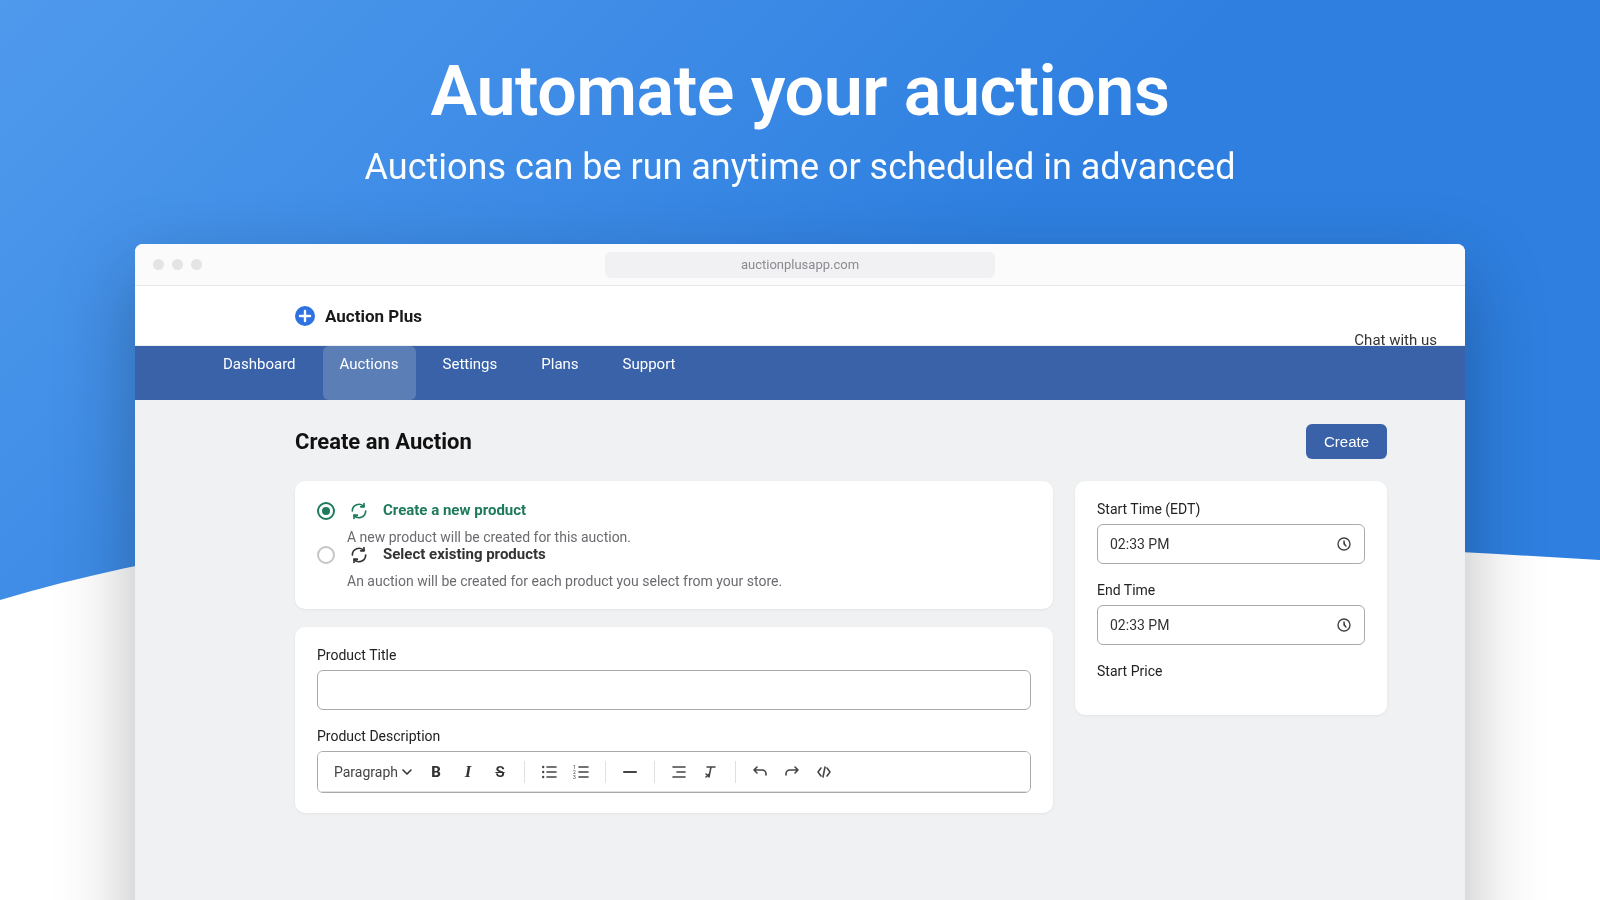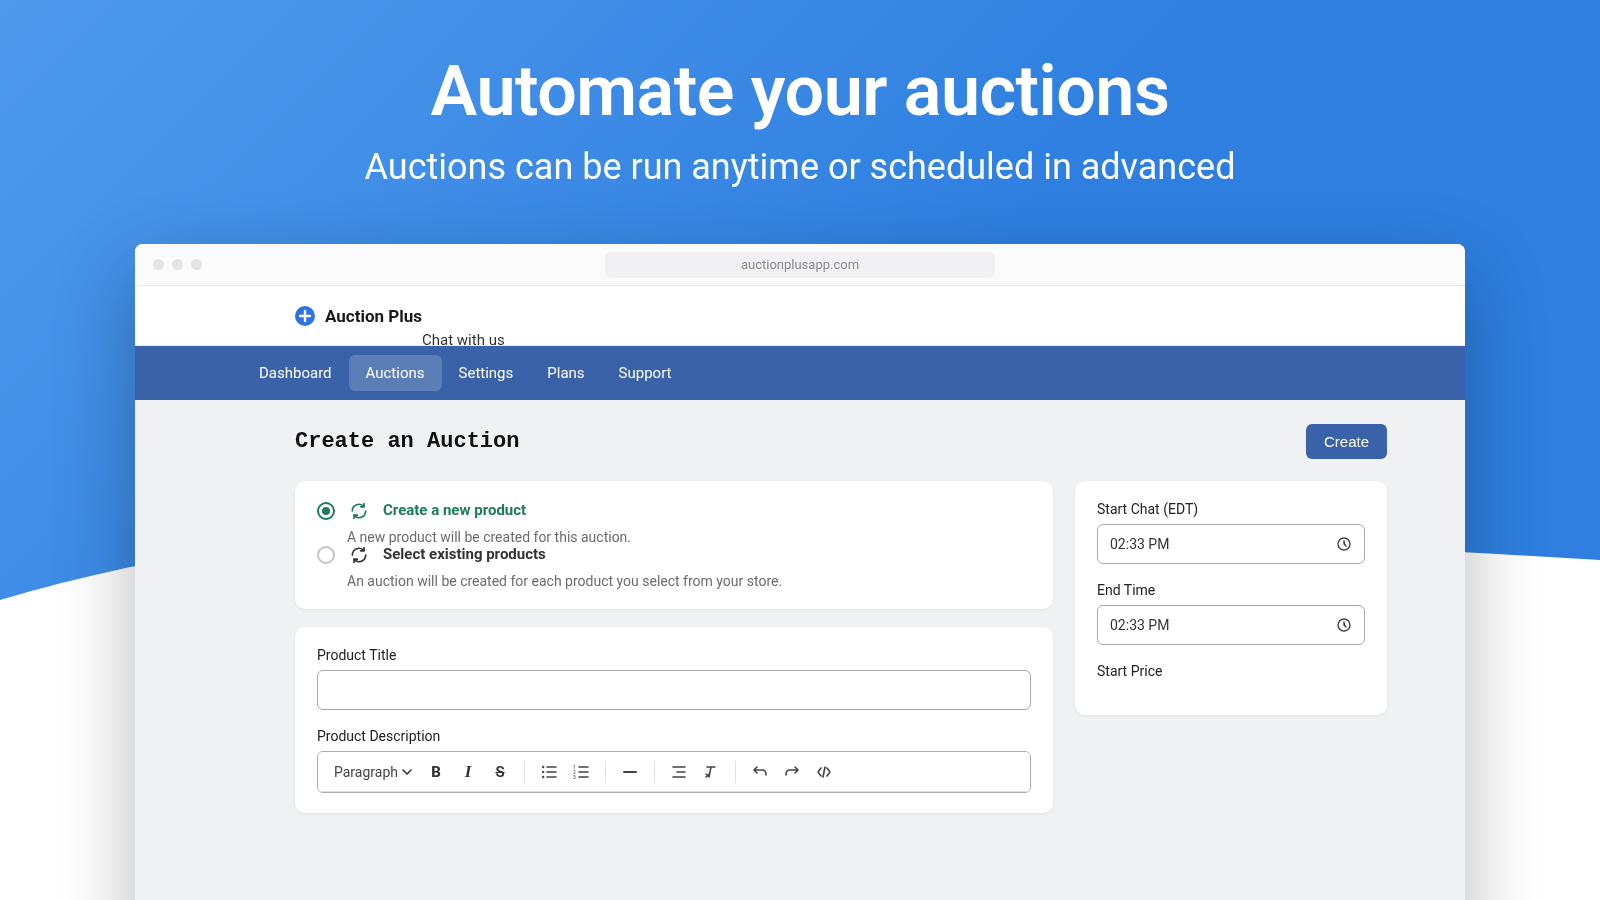--- a/index.html
+++ b/index.html
@@ -51,49 +51,49 @@
     border-radius: 6px;
     display: flex; align-items: center; justify-content: center;
     font-size: 13px; color: #8a8a92;
   }
 
   
   .appbar {
     height: 60px;
     display: flex; align-items: center;
     padding: 0 28px 0 160px;
-    justify-content: flex-start;
+    justify-content: space-between;
     border-bottom: 1px solid #eee;
   }
   .brand { display: flex; align-items: center; gap: 10px; font-weight: 700; font-size: 17px; color: #1a1a1a; }
   .brand-icon { width: 20px; height: 20px; }
   .chatlink { color: #333; font-size: 15px; cursor: pointer; margin-top: 48px; }
 
   
   .navbar {
     background: #3962a8;
     height: 54px;
-    padding-left: 107px;
-    display: flex; align-items: center; 
+    padding-left: 71px;
+    display: flex; gap: 10px;
   }
   .navitem {
     color: #fff; font-size: 15px;
     padding: 9px 17px; border-radius: 6px;
     cursor: pointer;
   }
   .navitem.active { background: rgba(255,255,255,0.18); }
 
   
   .content {
     background: #f0f1f2;
     padding: 24px 78px 0 160px;
     min-height: 600px;
   }
   .page-head { display: flex; justify-content: space-between; align-items: center; margin-bottom: 22px; }
-  .page-title { font-size: 22px; font-weight: 700; color: #111; font-family: Liberation Mono, monospace; }
+  .page-title { font-size: 22px; font-weight: 700; color: #111; }
   .btn-create {
     background: #3962a8; color: #fff; border: none;
     padding: 9px 18px; border-radius: 6px; font-size: 15px; cursor: pointer;
   }
 
   .cols { display: flex; gap: 22px; align-items: flex-start; }
   .leftcol { flex: 1; display: flex; flex-direction: column; gap: 18px; justify-content: flex-end; }
   .rightcol { width: 312px; }
 
   .card {
@@ -314,21 +314,21 @@
               </div>
             </div>
           </div>
         </div>
 
       </div>
 
       <div class="rightcol">
         <div class="card">
           <div class="fgroup">
-            <label class="flabel">Start Chat (EDT)</label>
+            <label class="flabel">Start Time (EDT)</label>
             <div class="finput">
               <span class="val">02:33 PM</span>
               <svg class="ic16" viewBox="0 0 16 16">
                   <circle cx="8" cy="8" r="6" fill="none" stroke="currentColor" stroke-width="1.4"></circle>
                   <path d="M8 5v3l2 2" stroke="currentColor" stroke-width="1.4" stroke-linecap="round"></path>
                 </svg>
             </div>
           </div>
           <div class="fgroup">
             <label class="flabel">End Time</label>

